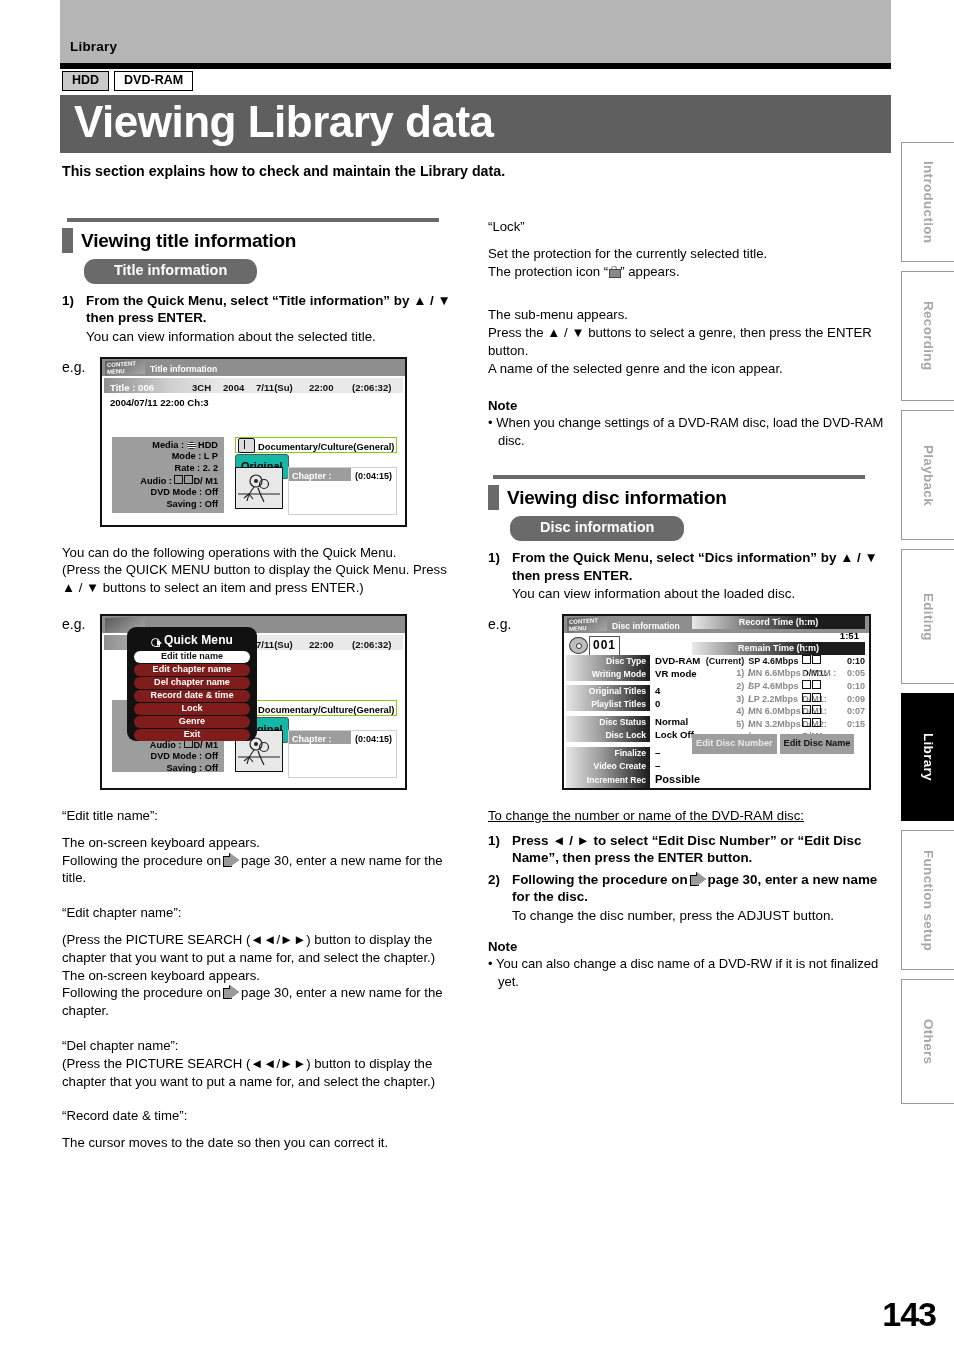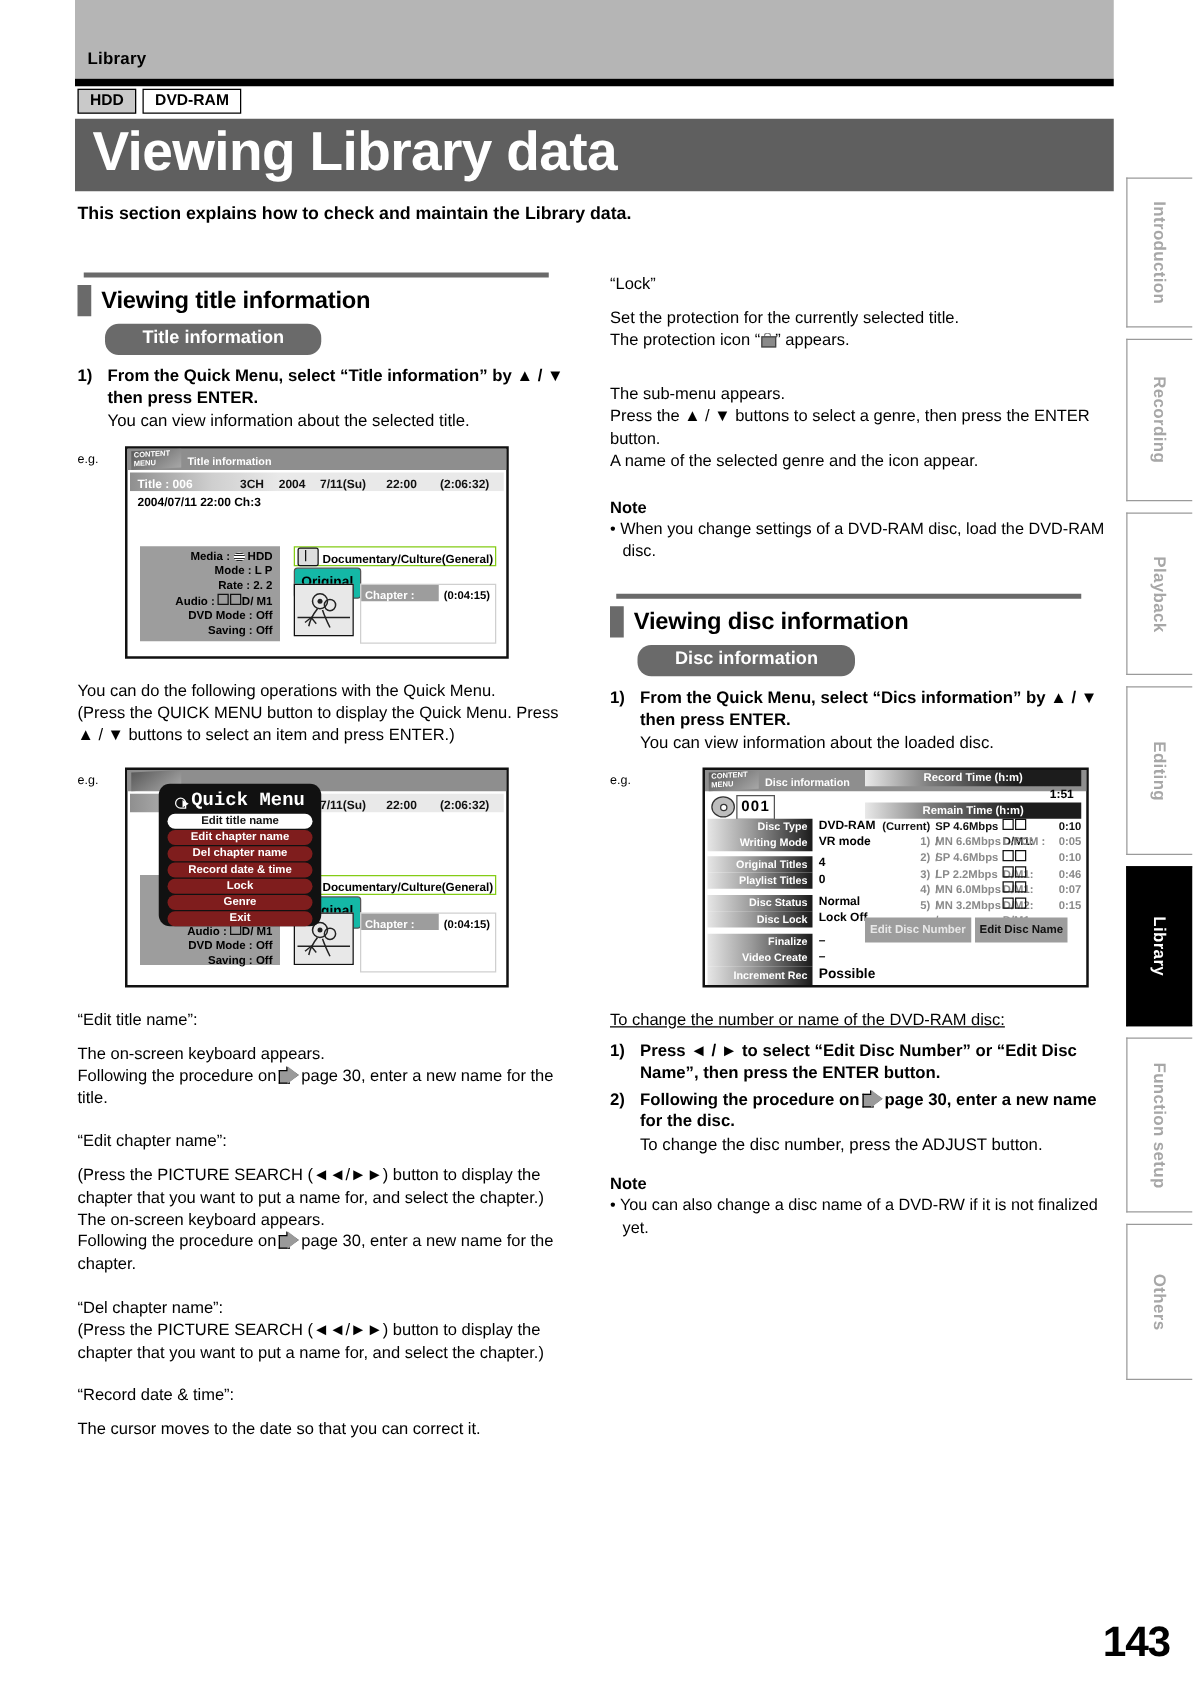--- a/index.html
+++ b/index.html
@@ -47,21 +47,21 @@
   ol.steps li .num{position:absolute;left:0;top:0;font-weight:bold;}
   .sub{font-weight:normal;display:block;margin-top:1px;}
 
   p{margin:0 0 0 0;}
   .gap{height:17px;}
   .gap-s{height:9px;}
 
   .note-h{font-weight:bold;font-size:13.2px;margin-top:2px;}
   .note-b{padding-left:10px;text-indent:-10px;font-size:13px;line-height:17.4px;}
 
-  .eg{font-size:10px;}
+  .eg{font-size:14px;}
   .eg-row{display:flex;align-items:flex-start;}
   .eg-lab{width:38px;flex:0 0 38px;padding-top:2px;}
 
   .ul{text-decoration:underline;}
 
   
   .parrow{display:inline-block;vertical-align:-2px;width:16px;height:13px;position:relative;margin:0 2px;}
   .parrow i{position:absolute;left:0;top:2px;width:8px;height:9px;background:#9a9a9a;border:1.4px solid #000;border-right:none;}
   .parrow b{position:absolute;left:7px;top:-1px;width:0;height:0;border-top:7px solid transparent;border-bottom:7px solid transparent;border-left:9px solid #9a9a9a;}
   .parrow u{position:absolute;left:6px;top:-1px;width:0;height:0;border-top:7px solid transparent;border-bottom:7px solid transparent;border-left:10px solid #000;z-index:-1;}
@@ -95,21 +95,21 @@
   .ti-orig{position:absolute;left:133px;top:95px;font-size:11px;font-weight:bold;background:#14b8a6;
            border:1px solid #555;border-radius:3px;padding:3px 5px;}
   .ti-thumb{position:absolute;left:133px;top:108px;width:46px;height:40px;background:#e4e4e4;border:1.6px solid #111;overflow:hidden;}
   .ti-ch{position:absolute;left:186px;top:108px;width:107px;height:46px;background:#fff;border:1px solid #cfcfcf;}
   .ti-ch .hd{position:absolute;left:0;top:0;width:62px;height:13px;background:#9d9d9d;color:#fff;font-size:9px;font-weight:bold;padding:0 0 0 3px;box-sizing:border-box;}
   .ti-ch .tm{position:absolute;left:66px;top:0;font-size:9px;font-weight:bold;}
 
   
   .qm{width:303px;height:172px;}
   .qm-panel{position:absolute;left:25px;top:11px;width:130px;height:114px;background:#111;border-radius:9px;}
-  .qm-h{color:#fff;font-size:15px;font-weight:bold;text-align:center;padding-top:5px;letter-spacing:.1px;font-family:Liberation Mono, monospace;}
+  .qm-h{color:#fff;font-size:12px;font-weight:bold;text-align:center;padding-top:5px;letter-spacing:.1px;}
   .qm-h .ic{display:inline-block;width:11px;height:8px;vertical-align:-1px;margin-right:2px;position:relative;}
   .qm-h .ic:before{content:"";position:absolute;left:0;top:1px;width:7px;height:7px;border:1.3px solid #fff;border-radius:50% 50% 0 50%;}
   .qm-h .ic:after{content:"";position:absolute;left:6px;top:3px;width:0;height:0;border-top:3px solid transparent;border-bottom:3px solid transparent;border-left:5px solid #fff;}
   .qm-i{margin:1.5px auto 0;width:116px;height:11.5px;border-radius:6px;background:#7f1d1d;color:#fff;
         font-size:9.1px;font-weight:bold;text-align:center;line-height:11.5px;}
   .qm-i.sel{background:#fff;color:#111;}
 
   
   .di{width:305px;height:172px;}
   .di-num{position:absolute;left:2px;top:19px;width:301px;height:19px;background:#fff;}
@@ -321,21 +321,21 @@
       <span>Following the procedure on</span><span class="parrow"><u></u><i></i><b></b></span><span>page 30, enter a new name for the chapter.</span>
     </p>
 
     <div class="gap"></div>
     <p>“Del chapter name”:</p>
     <p>(Press the PICTURE SEARCH (◄◄/►►) button to display the chapter that you want to put a name for, and select the chapter.)</p>
 
     <div class="gap"></div>
     <p>“Record date &amp; time”:</p>
     <div class="gap-s"></div>
-    <p>The cursor moves to the date so that you can correct it.</p>
+    <p>The cursor moves to the date so then you can correct it.</p>
   </div>
 
   <div class="col colR">
 
     <p>“Lock”</p>
     <div class="gap-s"></div>
     <p>Set the protection for the currently selected title.</p>
     <p>
       <span>The protection icon “</span><span class="lockg"><b></b><i></i></span><span>” appears.</span>
     </p>
@@ -442,21 +442,21 @@
               <div class="a">2)</div>
               <div class="b">SP 4.6Mbps /</div>
               <div class="c" style="width:42px;text-align:left"><span class="dd"></span><span class="dd"></span><span>D/M1:</span></div>
               <div class="c">0:10</div>
             </div>
 
           <div class="di-mrow">
               <div class="a">3)</div>
               <div class="b">LP 2.2Mbps /</div>
               <div class="c" style="width:42px;text-align:left"><span class="dd"></span><span class="dd"></span><span>D/M1:</span></div>
-              <div class="c">0:46</div>
+              <div class="c">0:09</div>
             </div>
 
           <div class="di-mrow">
               <div class="a">4)</div>
               <div class="b">MN 6.0Mbps /</div>
               <div class="c" style="width:42px;text-align:left"><span class="dd"></span><span class="dd"></span><span>D/M2:</span></div>
               <div class="c">0:07</div>
             </div>
 
           <div class="di-mrow">

